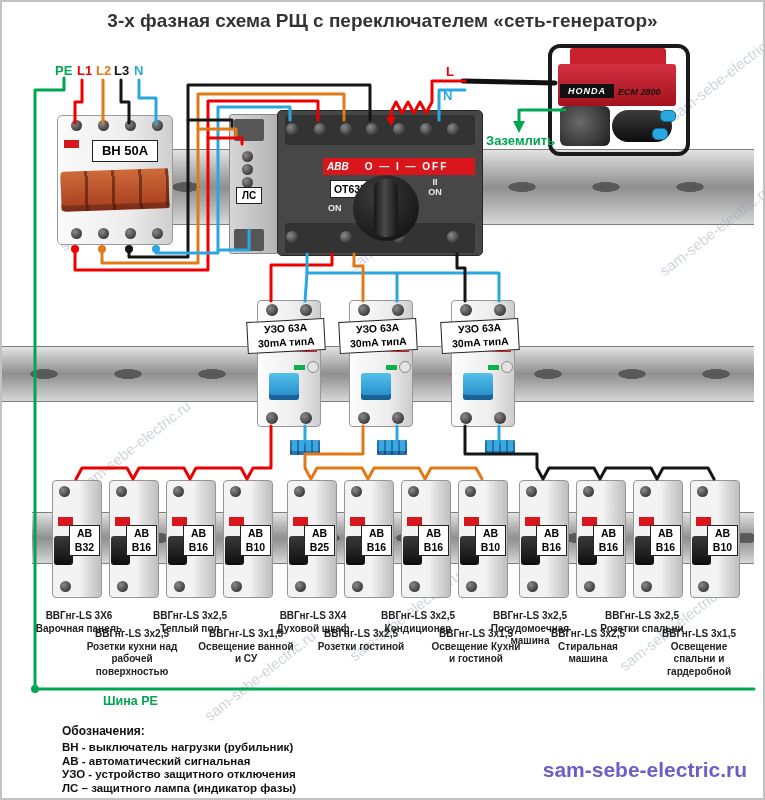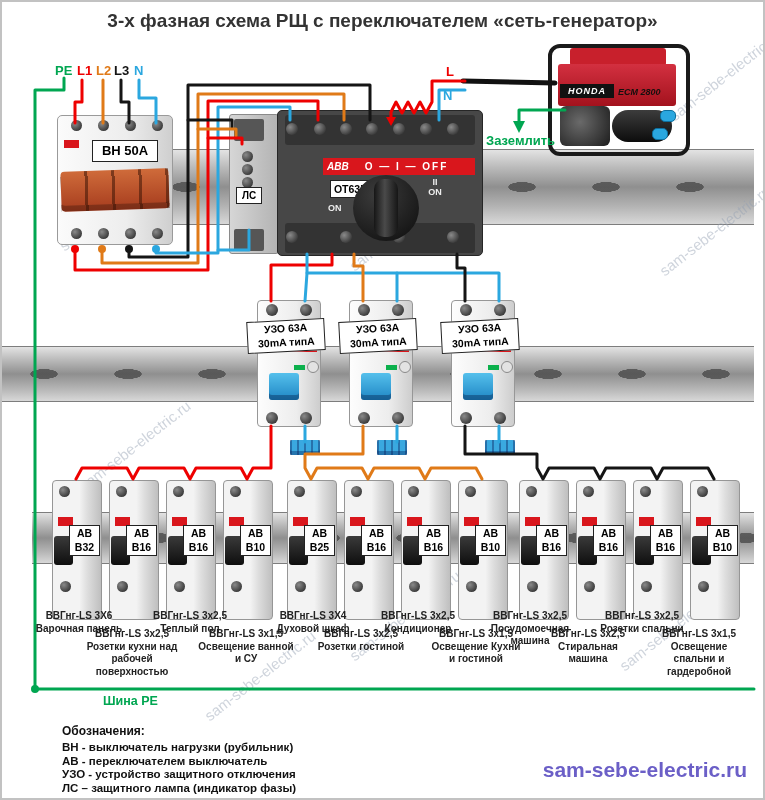--- a/index.html
+++ b/index.html
@@ -78,21 +78,21 @@
   .rcd .btn{position:absolute;left:49px;top:60px;width:10px;height:10px;border-radius:50%;background:#e3e3e3;border:1px solid #8a8a8a;}
   .rcd .tog{position:absolute;left:11px;top:72px;width:30px;height:27px;border-radius:3px;
        background:linear-gradient(180deg,#55c0ec,#1f86c4);box-shadow:inset 0 -5px 0 rgba(0,20,60,.35);}
   .rcdplate{z-index:35;width:76px;height:30px;transform:rotate(-3deg);
        font-size:10.5px;font-weight:bold;line-height:14px;}
   .nblock{position:absolute;z-index:24;width:30px;height:15px;top:438px;border-radius:2px;
        background:#3aa9e0;box-shadow:inset 0 -4px 0 rgba(0,20,80,.35);}
   .nblock::before{content:"";position:absolute;inset:0;
        background:repeating-linear-gradient(90deg,rgba(10,30,90,.4) 0 2px,transparent 2px 7px);}
   
-  .brk{width:48px;height:140px;top:478px;background:linear-gradient(90deg,#f3f3f3 0 55%,#ddd 72%,#bfbfbf);
+  .brk{width:48px;height:118px;top:478px;background:linear-gradient(90deg,#f3f3f3 0 55%,#ddd 72%,#bfbfbf);
        border:1px solid #969696;border-radius:4px;}
   .brk::before{content:"";position:absolute;left:6px;top:5px;width:11px;height:11px;border-radius:50%;
        background:radial-gradient(circle at 35% 35%,#8a8a8a,#1d1d1d);}
   .brk::after{content:"";position:absolute;left:7px;top:100px;width:11px;height:11px;border-radius:50%;
        background:radial-gradient(circle at 35% 35%,#8a8a8a,#1d1d1d);}
   .brk .tg{position:absolute;left:1px;top:55px;width:19px;height:29px;border-radius:3px;
        background:linear-gradient(180deg,#3a3a3a,#0e0e0e);}
   .brk .pl{left:16px;top:44px;width:29px;height:29px;font-size:10.5px;font-weight:bold;line-height:14px;}
 </style>
 </head>
@@ -342,21 +342,21 @@
   <div class="circuit" style="left:426px;top:626px;"><span>ВВГнг-LS 3х1,5</span><br><span>Освещение Кухни и гостиной</span></div>
   <div class="circuit" style="left:480px;top:608px;"><span>ВВГнг-LS 3х2,5</span><br><span>Посудомоечная машина</span></div>
   <div class="circuit" style="left:538px;top:626px;"><span>ВВГнг-LS 3х2,5</span><br><span>Стиральная машина</span></div>
   <div class="circuit" style="left:592px;top:608px;"><span>ВВГнг-LS 3х2,5</span><br><span>Розетки спальни</span></div>
   <div class="circuit" style="left:649px;top:626px;"><span>ВВГнг-LS 3х1,5</span><br><span>Освещение спальни и гардеробной</span></div>
 
   <span class="lbl" style="left:101px;top:692px;font-size:12.5px;color:var(--c-pe);">Шина PE</span>
   <div class="legend">
     <div class="hd">Обозначения:</div>
     <div class="it">ВН - выключатель нагрузки (рубильник)</div>
-    <div class="it">АВ - переключателем выключатель</div>
+    <div class="it">АВ - автоматический сигнальная</div>
     <div class="it">УЗО - устройство защитного отключения</div>
     <div class="it">ЛС – защитного лампа (индикатор фазы)</div>
   </div>
   <div class="brandwm">sam-sebe-electric.ru</div>
 
   <svg class="wires" width="765" height="800" viewBox="0 0 765 800">
 
     <path class="w wpe" d="M62 76 L62 88 L33 88 L33 687 L752 687"></path>
     <circle cx="33" cy="687" r="4" fill="var(--c-pe)"></circle>
     <path class="w wl1" d="M80 78 L80 100 L73 100 L73 121"></path>

